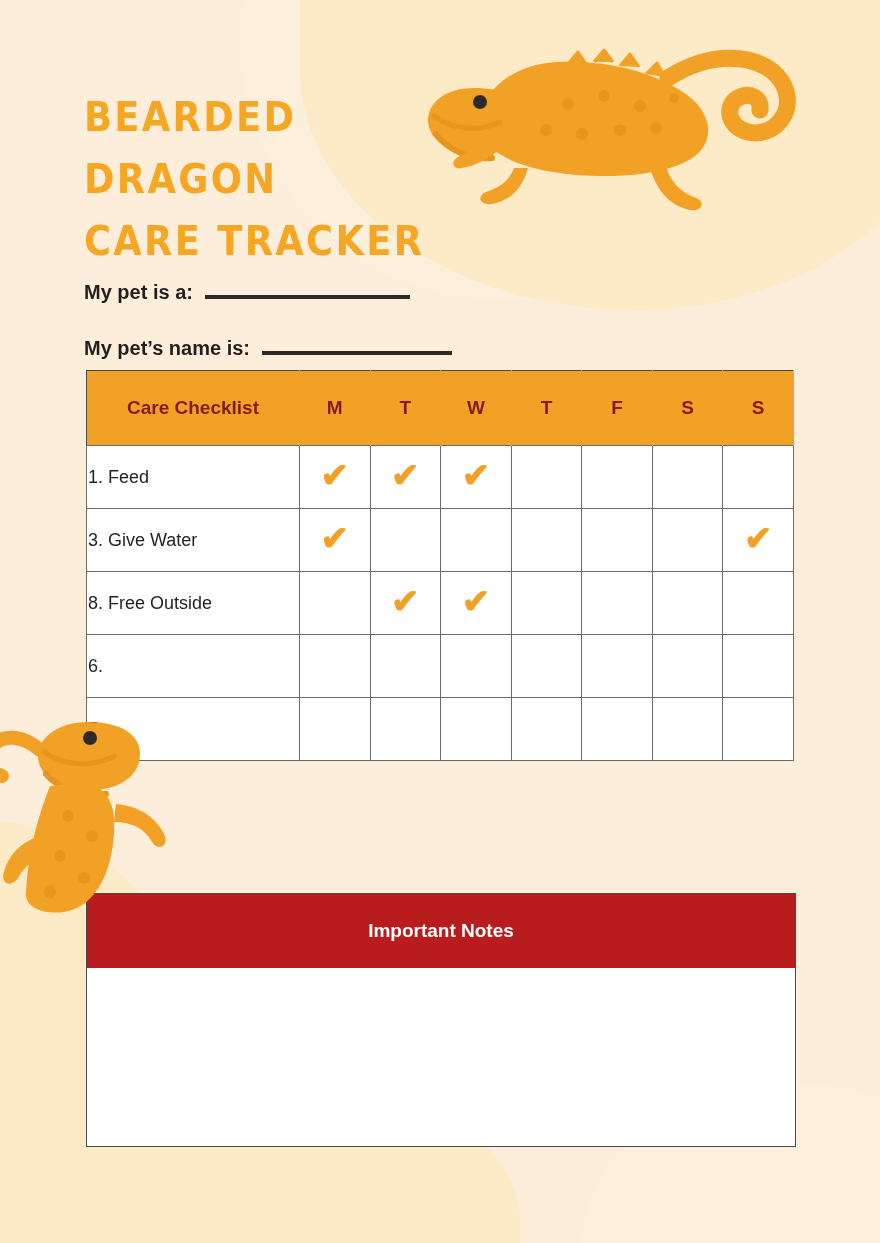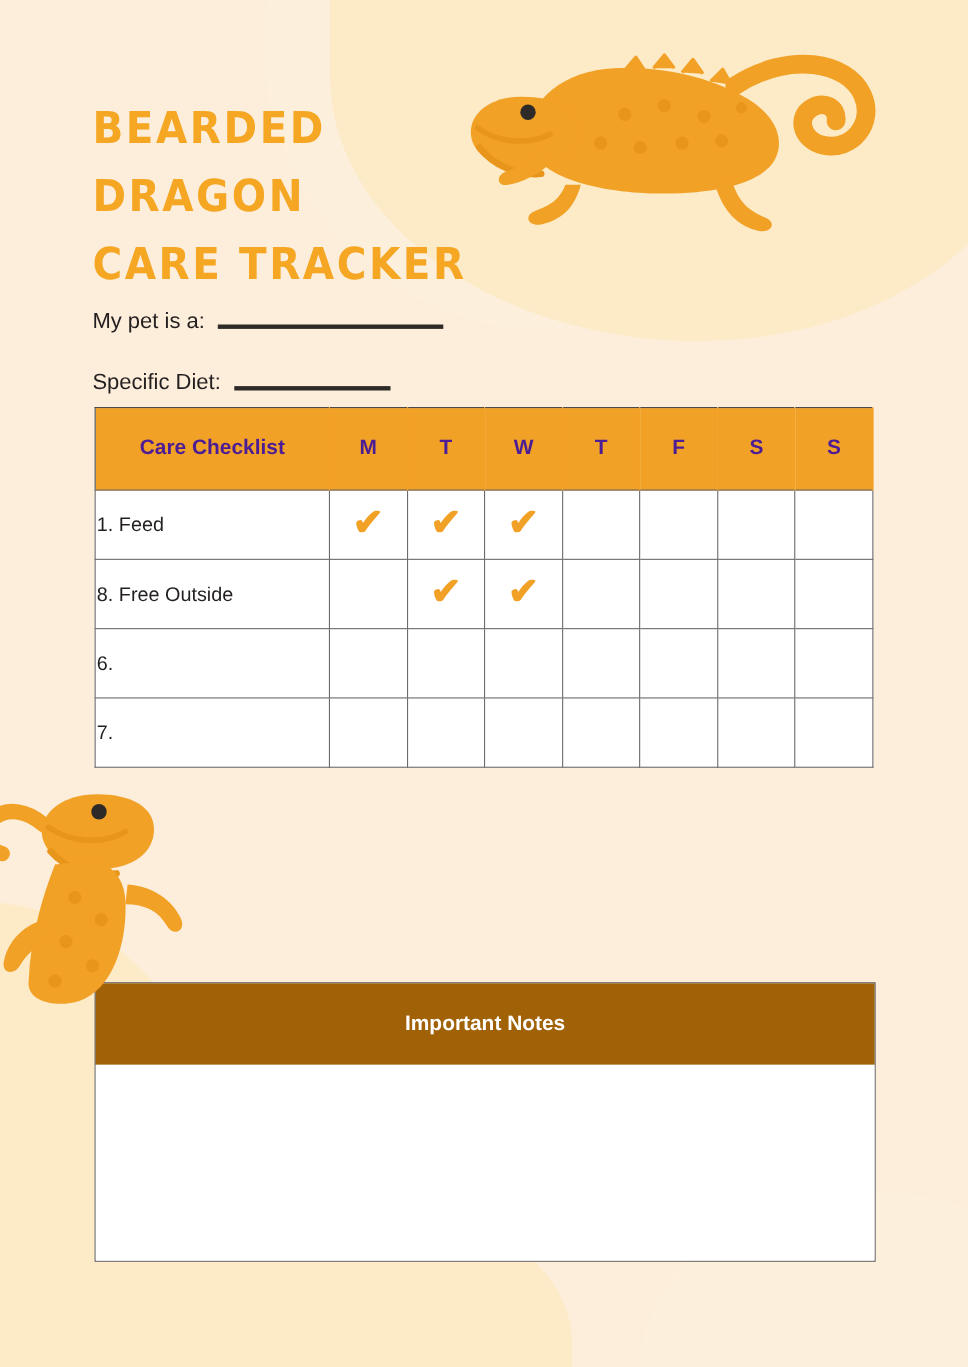--- a/index.html
+++ b/index.html
@@ -110,20 +110,21 @@
     width: 712px;
   }
   .field-row {
     display: flex;
     align-items: flex-end;
     height: 56px;
   }
   .field {
     display: flex;
     align-items: flex-end;
+    font-weight: bold;
   }
   .field-label {
     font-size: 20px;
     color: #231f20;
     white-space: nowrap;
     line-height: 1.2;
   }
   .field-rule {
     border-bottom: 4px solid #2e2a27;
     margin-left: 12px;
@@ -143,21 +144,21 @@
     left: 86px;
     top: 370px;
     width: 708px;
     border-collapse: collapse;
     border: 1px solid #4a4a4a;
     background: #fff;
     table-layout: fixed;
   }
   .care-table th {
     background: #f2a127;
-    color: #4c1d95;
+    color: #7f1d1d;
     font-size: 19px;
     font-weight: bold;
     height: 72px;
     border-right: 1px solid #f2a127;
     text-align: center;
     vertical-align: middle;
   }
   .care-table th.first-col {
     text-align: center;
     width: 210px;
@@ -187,21 +188,21 @@
   
   .notes {
     position: absolute;
     left: 86px;
     top: 893px;
     width: 708px;
     border: 1px solid #4a4a4a;
     background: #ffffff;
   }
   .notes-header {
-    background: #a16207;
+    background: #b91c1c;
     color: #ffffff;
     font-size: 19px;
     font-weight: bold;
     text-align: center;
     height: 74px;
     line-height: 74px;
   }
   .notes-body {
     height: 178px;
     background: #ffffff;
@@ -267,23 +268,23 @@
   </div>
 
   <div class="fields">
     <div class="field-row">
       <div class="field col-left">
         <span class="field-label">My pet is a:</span>
         <span class="field-rule rule-pet-type"></span>
       </div>
     </div>
     <div class="field-row">
-      <div class="field">
-        <span class="field-label">Specific Diet:</span>
-        <span class="field-rule rule-diet"></span>
+      <div class="field col-left">
+        <span class="field-label">My pet’s name is:</span>
+        <span class="field-rule rule-pet-name"></span>
       </div>
     </div>
   </div>
 
   <table class="care-table">
     <thead>
       <tr>
         <th class="first-col">Care Checklist</th>
         <th>M</th>
         <th>T</th>
@@ -299,20 +300,30 @@
           <td class="task">1. Feed</td>
           <td class="cell"><span class="check">✔</span></td>
           <td class="cell"><span class="check">✔</span></td>
           <td class="cell"><span class="check">✔</span></td>
           <td class="cell"></td>
           <td class="cell"></td>
           <td class="cell"></td>
           <td class="cell"></td>
         </tr>
         <tr>
+          <td class="task">3. Give Water</td>
+          <td class="cell"><span class="check">✔</span></td>
+          <td class="cell"></td>
+          <td class="cell"></td>
+          <td class="cell"></td>
+          <td class="cell"></td>
+          <td class="cell"></td>
+          <td class="cell"><span class="check">✔</span></td>
+        </tr>
+        <tr>
           <td class="task">8. Free Outside</td>
           <td class="cell"></td>
           <td class="cell"><span class="check">✔</span></td>
           <td class="cell"><span class="check">✔</span></td>
           <td class="cell"></td>
           <td class="cell"></td>
           <td class="cell"></td>
           <td class="cell"></td>
         </tr>
         <tr>

